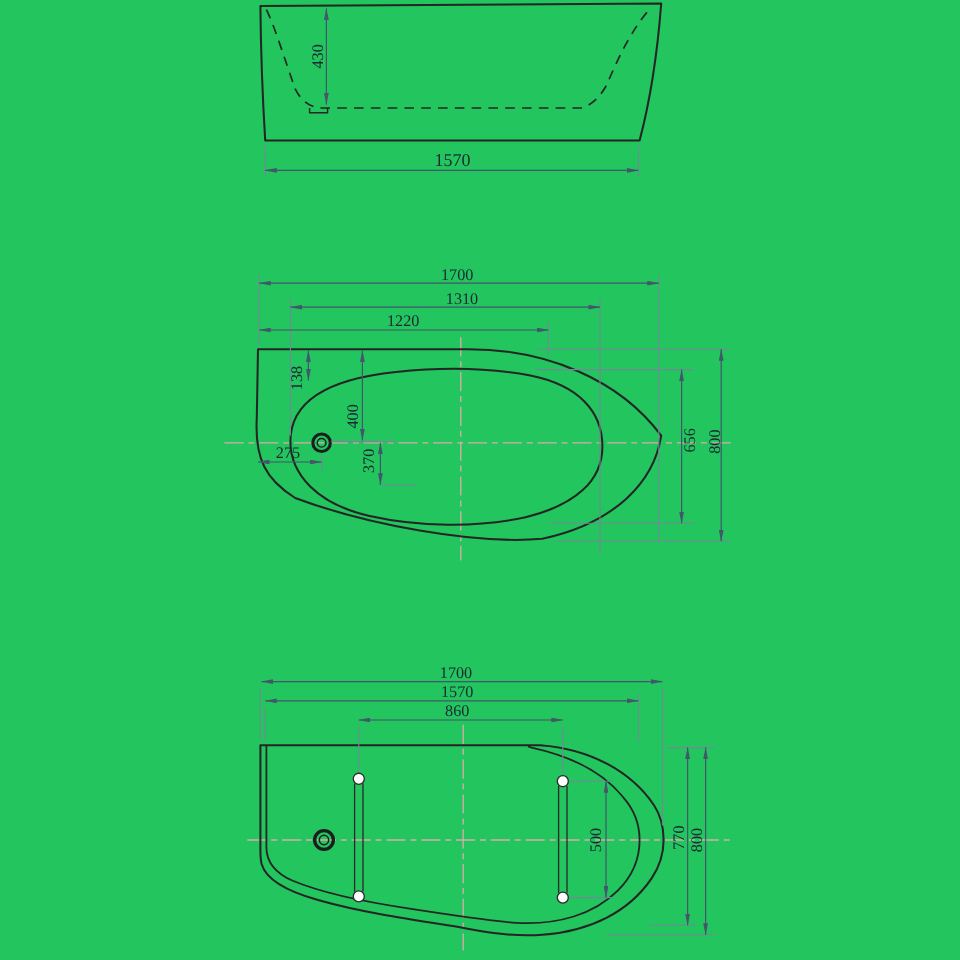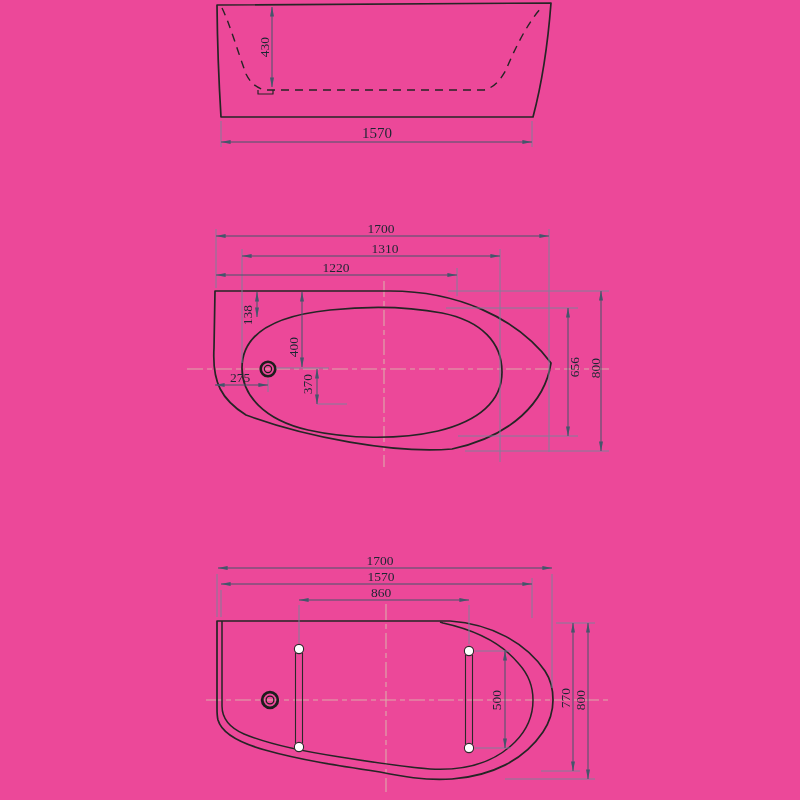--- a/index.html
+++ b/index.html
@@ -1,16 +1,16 @@
 <!DOCTYPE html>
 <html><head>
 <meta charset="utf-8">
 <style>
   html,body{margin:0;padding:0;background:#ffffff;}
-  #canvas{position:relative;width:800px;height:800px;background:#ec4899;overflow:hidden;}
+  #canvas{position:relative;width:800px;height:800px;background:#22c55e;overflow:hidden;}
   svg{position:absolute;left:0;top:0;}
   text{font-family:"Liberation Serif","DejaVu Serif",serif;fill:#1c2733;}
   .dimtxt{font-size:13.5px;}
   .dimtxt-lg{font-size:15px;}
   .outline{stroke:#252525;stroke-width:1.7;fill:none;stroke-linejoin:round;stroke-linecap:round;}
   .outline-thin{stroke:#252525;stroke-width:1.5;fill:none;stroke-linejoin:round;}
   .hidden-line{stroke:#252525;stroke-width:1.4;fill:none;stroke-dasharray:8 6;stroke-linejoin:round;}
   .dimline{stroke:#44566b;stroke-width:1;fill:none;}
   .extline{stroke:#76879a;stroke-width:0.9;fill:none;}
   .centerline{stroke:#dcaaaa;stroke-width:1.1;fill:none;stroke-dasharray:16 4 5 4;}

